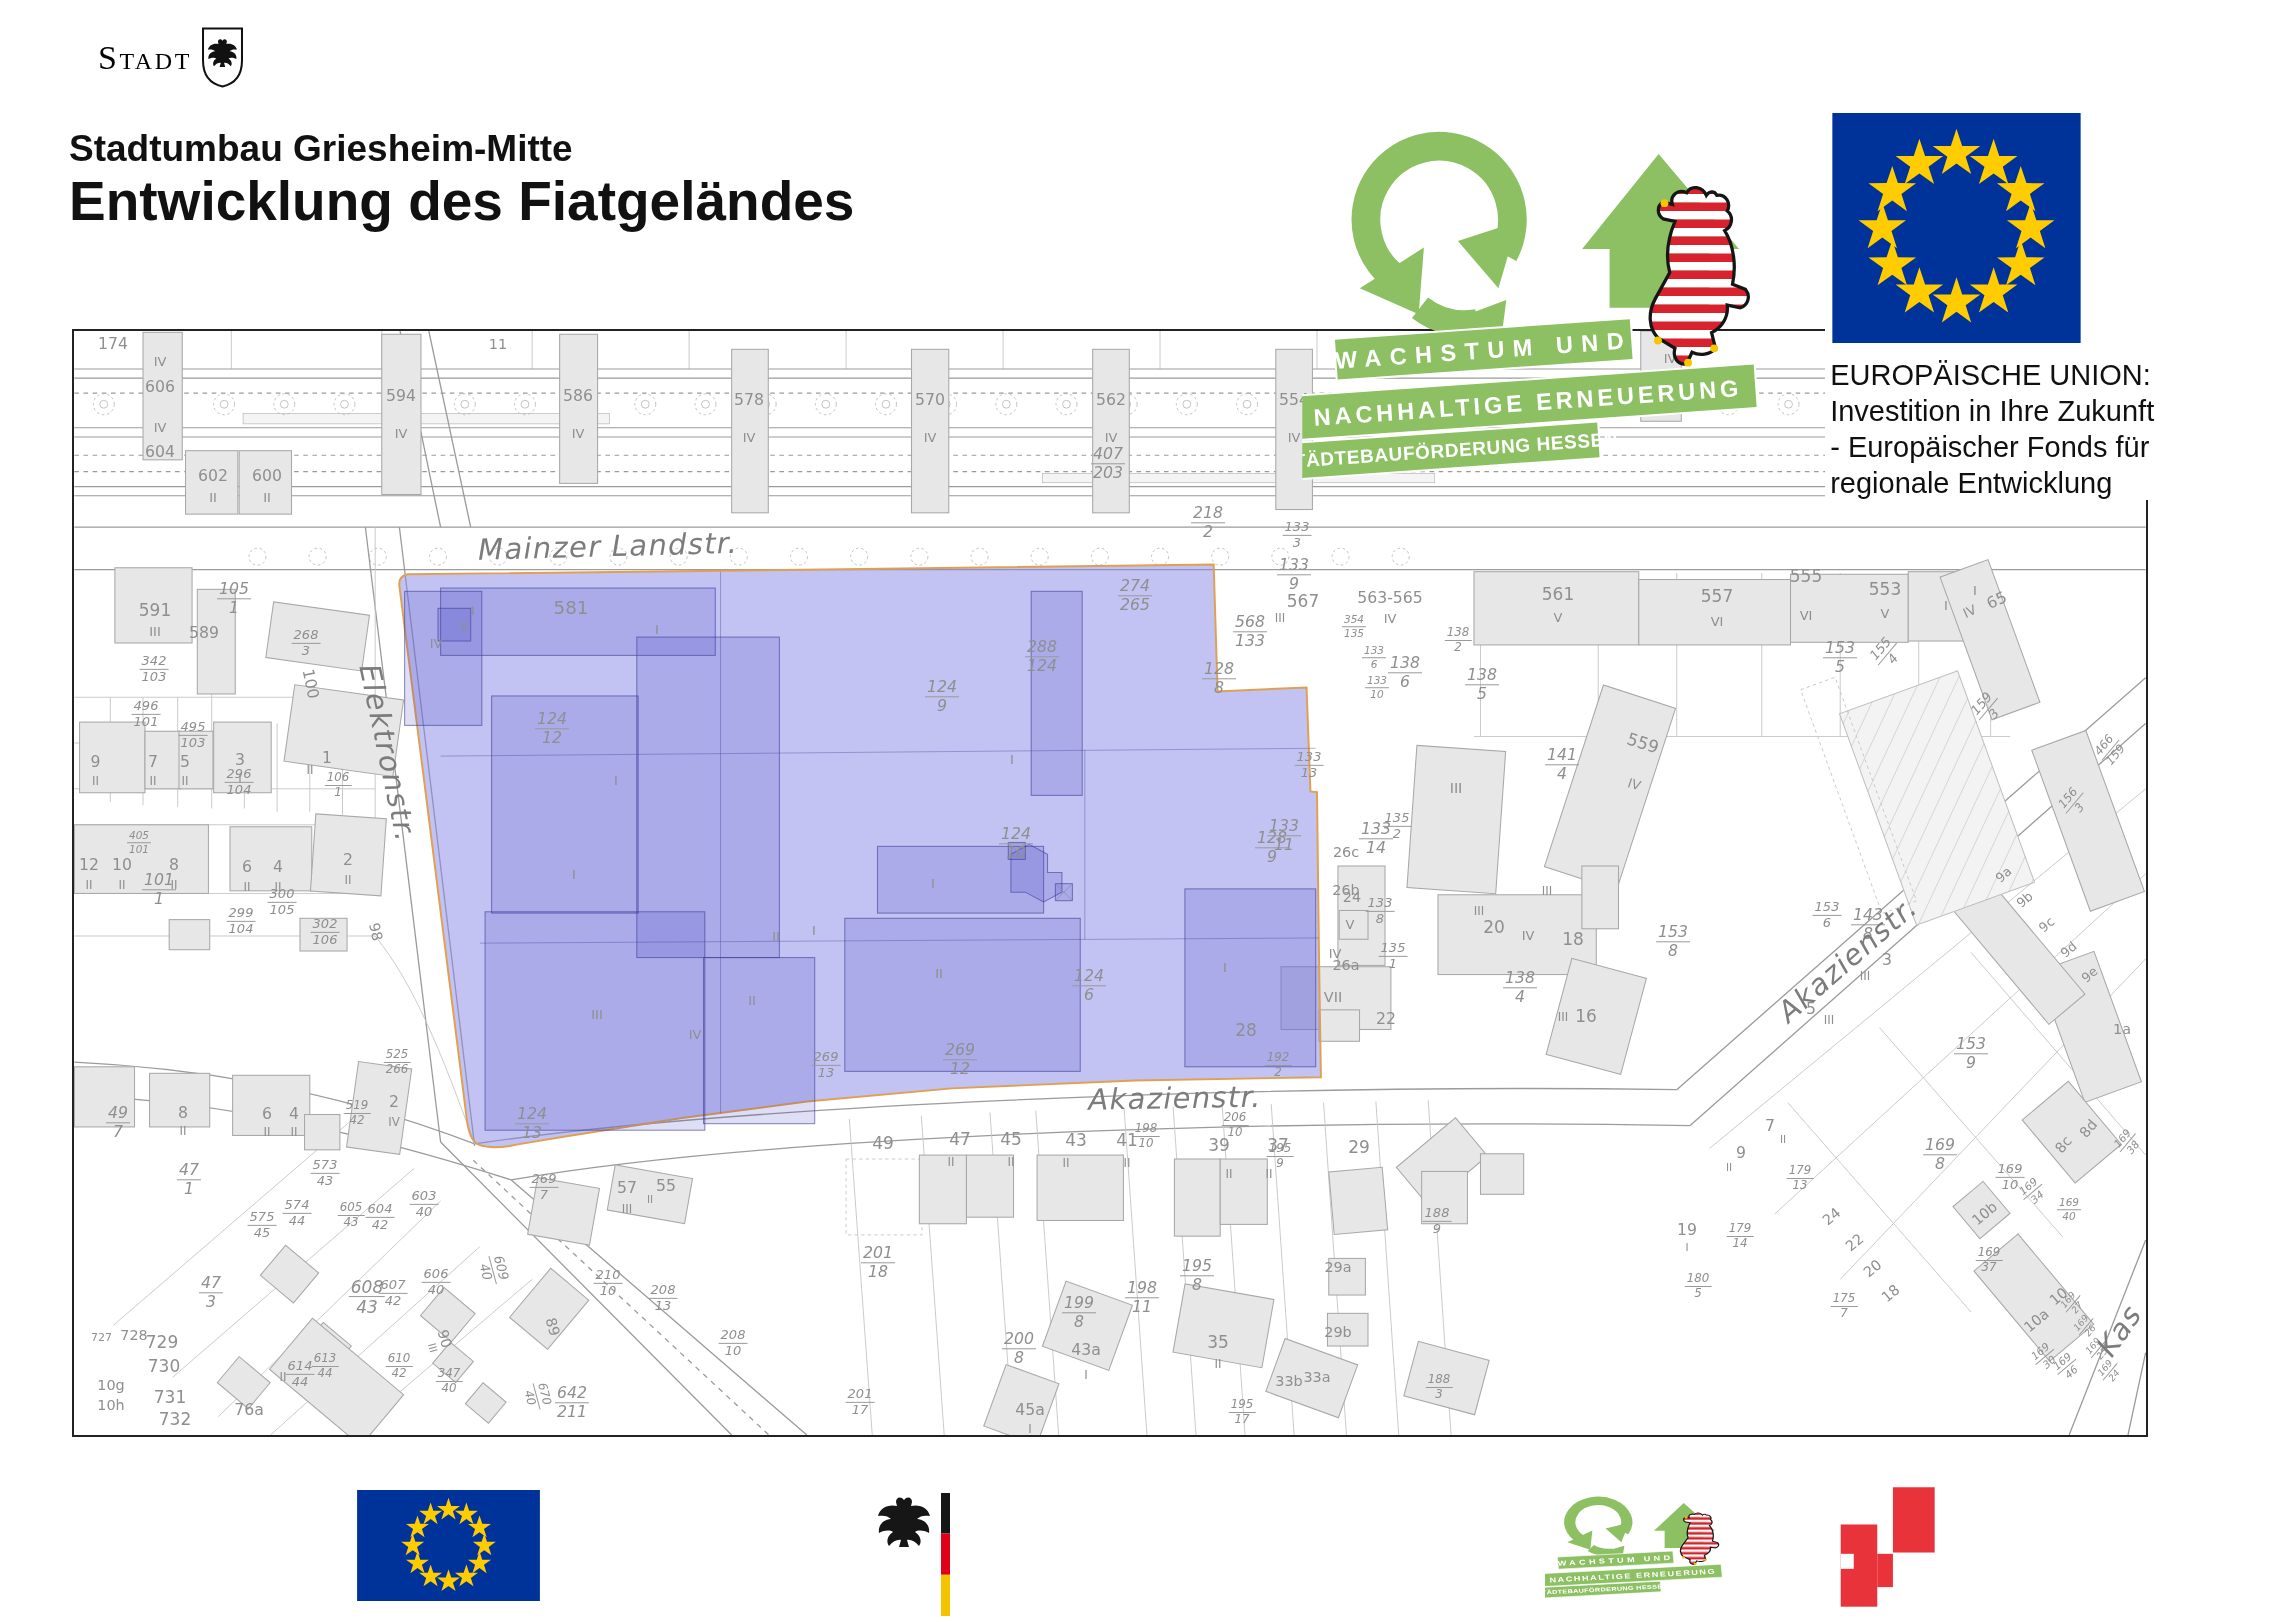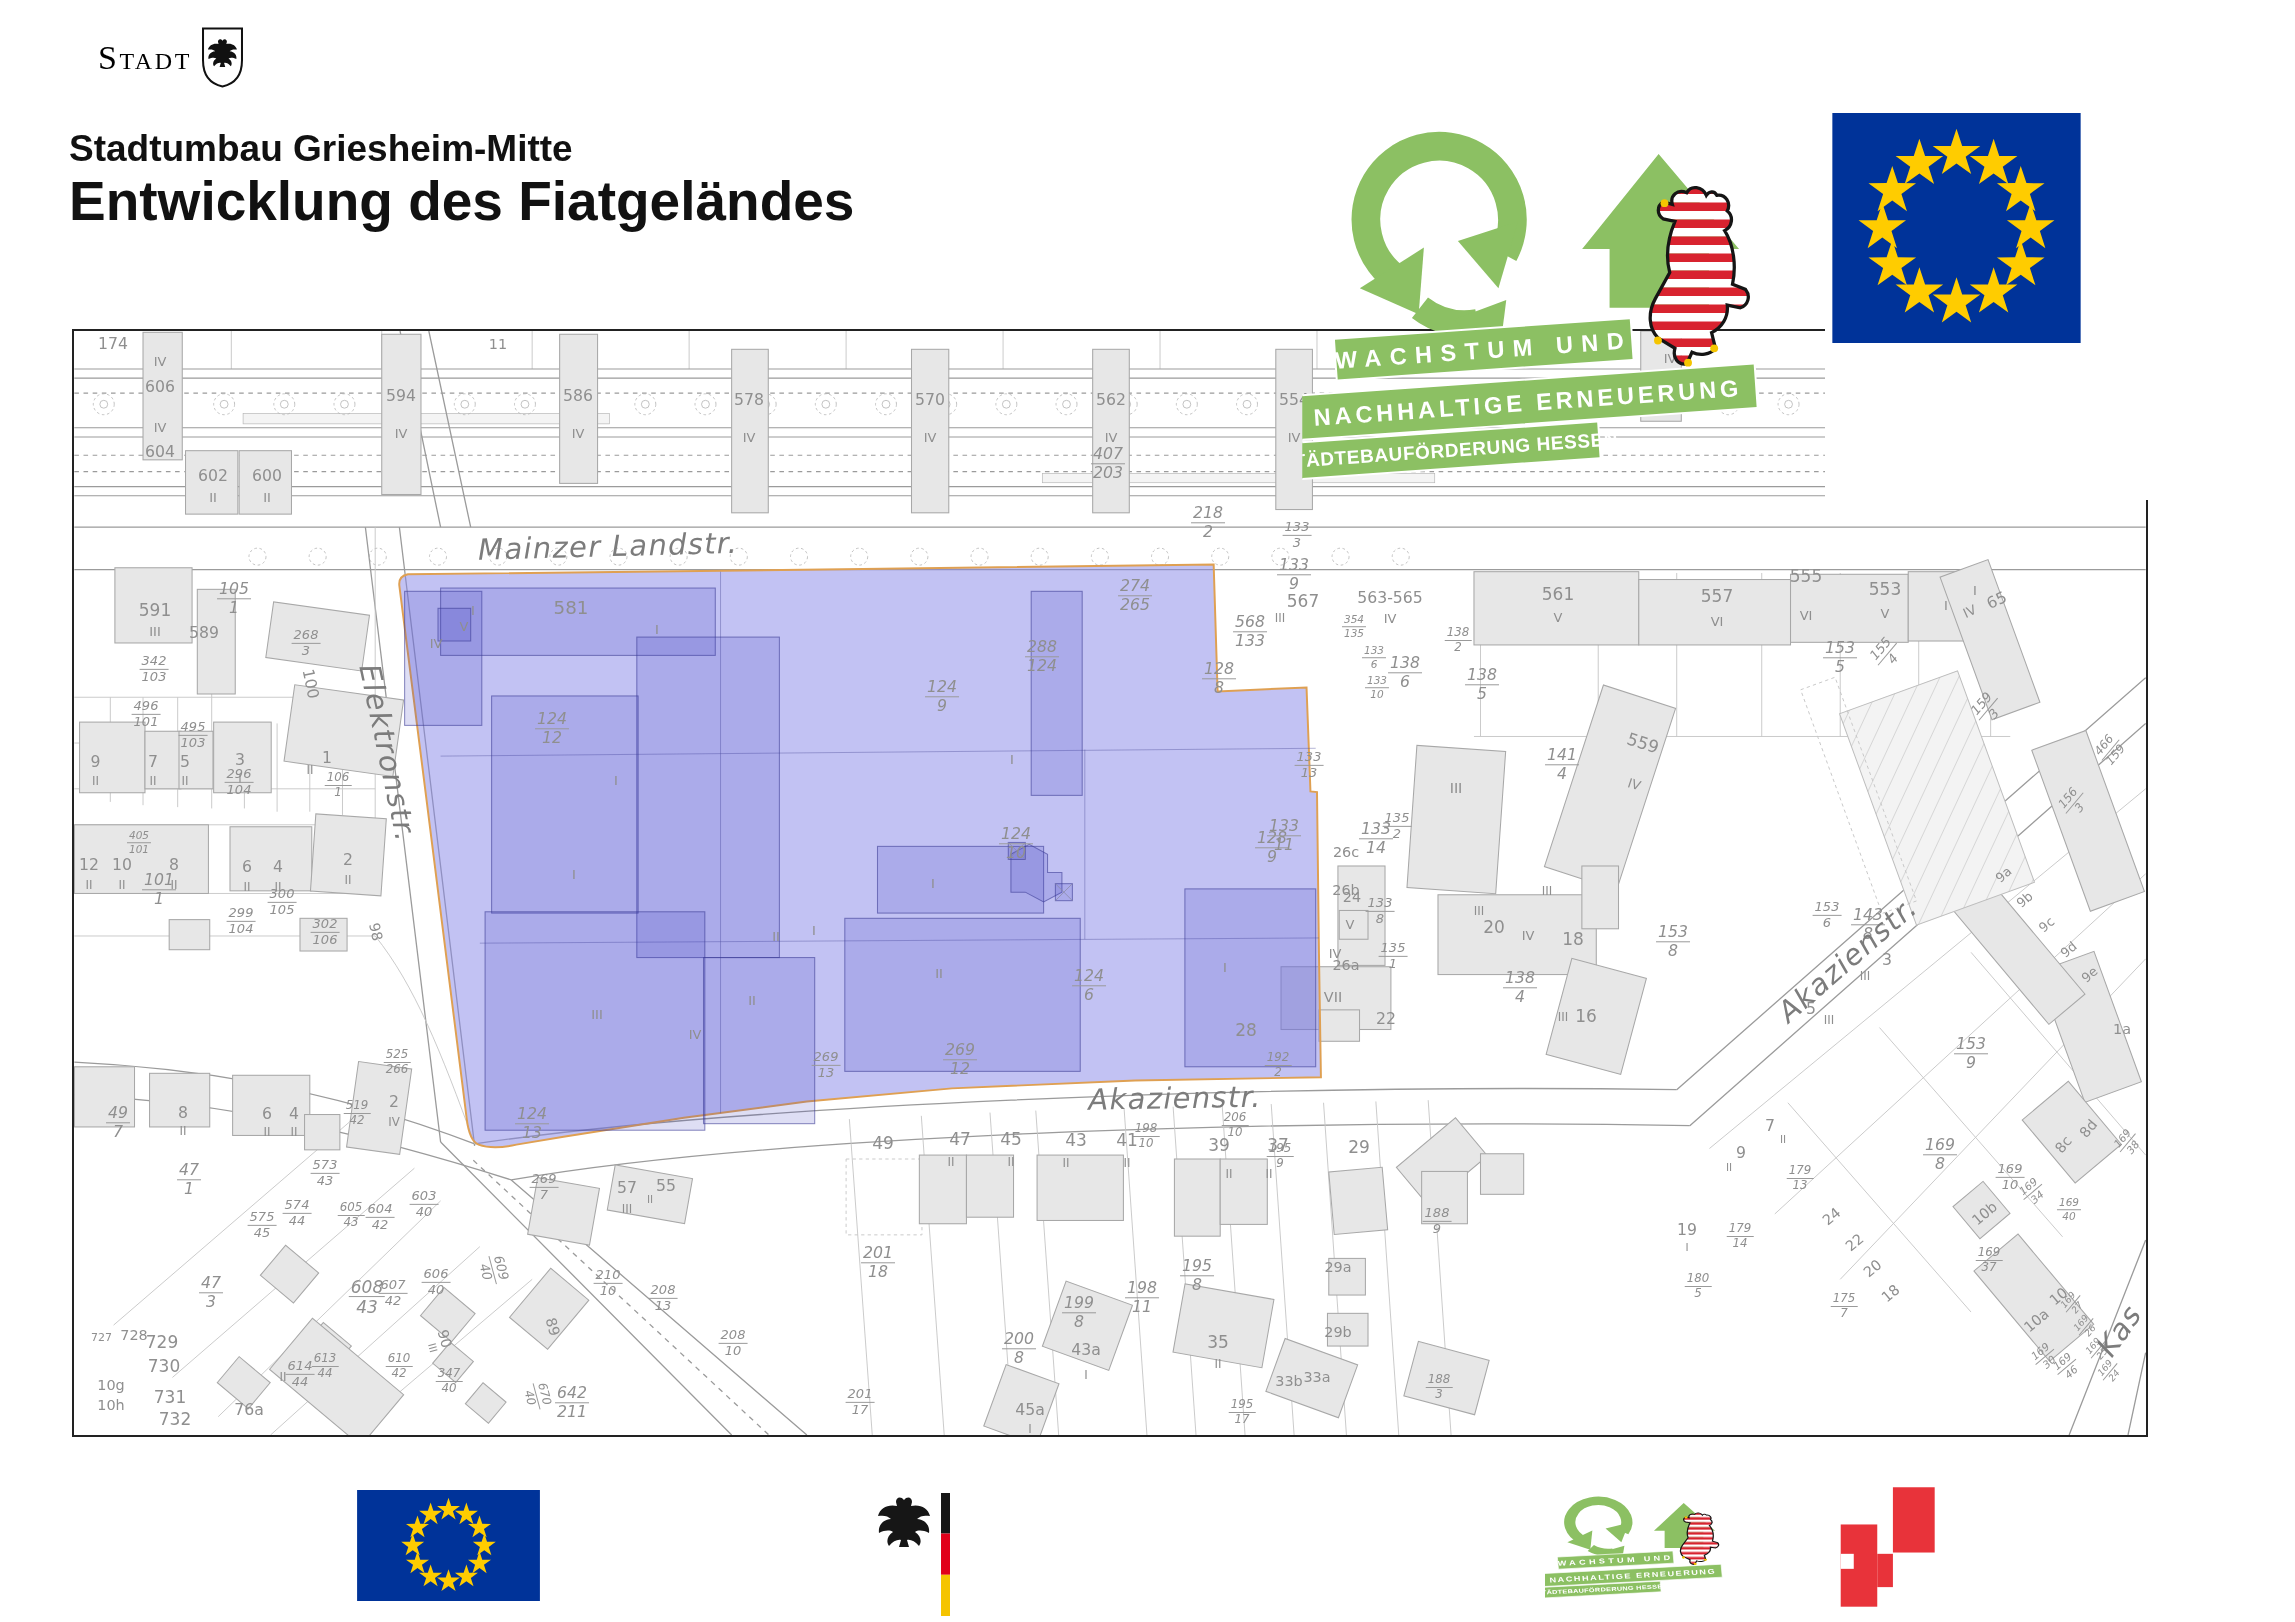--- a/index.html
+++ b/index.html
@@ -958,20 +958,26 @@
         <polygon points="303.5,137.7 312.2,164.1 339.9,164.2 317.6,180.6 326.0,207.0 303.5,190.7 281.1,207.0 289.5,180.6 267.2,164.2 294.9,164.1" fill="#ffcc00"></polygon>
         <polygon points="288.3,194.5 297.0,220.9 324.7,221.0 302.3,237.3 310.8,263.7 288.3,247.5 265.8,263.7 274.3,237.3 251.9,221.0 279.7,220.9" fill="#ffcc00"></polygon>
         <polygon points="246.8,236.1 255.4,262.4 283.2,262.5 260.8,278.9 269.3,305.3 246.8,289.1 224.3,305.3 232.8,278.9 210.4,262.5 238.1,262.4" fill="#ffcc00"></polygon>
         <polygon points="190.0,251.3 198.7,277.6 226.4,277.7 204.0,294.1 212.5,320.5 190.0,304.3 167.5,320.5 176.0,294.1 153.6,277.7 181.3,277.6" fill="#ffcc00"></polygon>
         <polygon points="133.2,236.1 141.9,262.4 169.6,262.5 147.2,278.9 155.7,305.3 133.2,289.1 110.7,305.3 119.2,278.9 96.8,262.5 124.6,262.4" fill="#ffcc00"></polygon>
         <polygon points="91.7,194.5 100.3,220.9 128.1,221.0 105.7,237.3 114.2,263.7 91.7,247.5 69.2,263.7 77.7,237.3 55.3,221.0 83.0,220.9" fill="#ffcc00"></polygon>
         <polygon points="76.5,137.7 85.1,164.1 112.8,164.2 90.5,180.6 98.9,207.0 76.5,190.7 54.0,207.0 62.4,180.6 40.1,164.2 67.8,164.1" fill="#ffcc00"></polygon>
         <polygon points="91.7,81.0 100.3,107.3 128.1,107.4 105.7,123.8 114.2,150.2 91.7,134.0 69.2,150.2 77.7,123.8 55.3,107.4 83.0,107.3" fill="#ffcc00"></polygon>
         <polygon points="133.2,39.4 141.9,65.7 169.6,65.8 147.2,82.2 155.7,108.6 133.2,92.4 110.7,108.6 119.2,82.2 96.8,65.8 124.6,65.7" fill="#ffcc00"></polygon>
       </svg>
+    <div class="txt">
+      <div>EUROPÄISCHE UNION:</div>
+      <div>Investition in Ihre Zukunft</div>
+      <div>- Europäischer Fonds für</div>
+      <div>regionale Entwicklung</div>
+    </div>
   </div>
 
   <div id="footer">
 
     <svg class="eu-flag" width="183" height="111" style="position:absolute;left:357px;top:31px;" viewBox="0 0 280 170">
         <rect width="280" height="170" fill="#003399"></rect>
         <polygon points="140.0,11.7 144.2,24.4 157.6,24.5 146.8,32.4 150.9,45.1 140.0,37.3 129.1,45.1 133.2,32.4 122.4,24.5 135.8,24.4" fill="#ffcc00"></polygon>
         <polygon points="167.4,19.0 171.6,31.8 185.0,31.8 174.2,39.7 178.3,52.5 167.4,44.6 156.6,52.5 160.7,39.7 149.8,31.8 163.2,31.8" fill="#ffcc00"></polygon>
         <polygon points="187.5,39.1 191.7,51.8 205.1,51.9 194.3,59.8 198.4,72.5 187.5,64.7 176.6,72.5 180.7,59.8 169.9,51.9 183.3,51.8" fill="#ffcc00"></polygon>
         <polygon points="194.8,66.5 199.0,79.2 212.4,79.3 201.6,87.2 205.7,99.9 194.8,92.1 184.0,99.9 188.1,87.2 177.3,79.3 190.7,79.2" fill="#ffcc00"></polygon>

